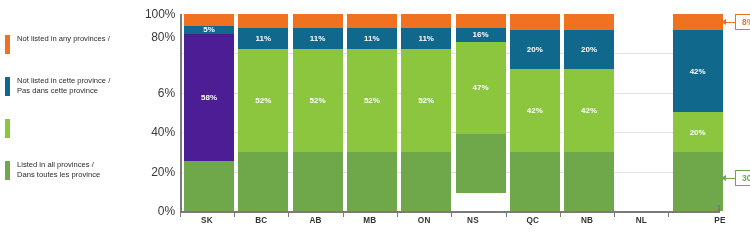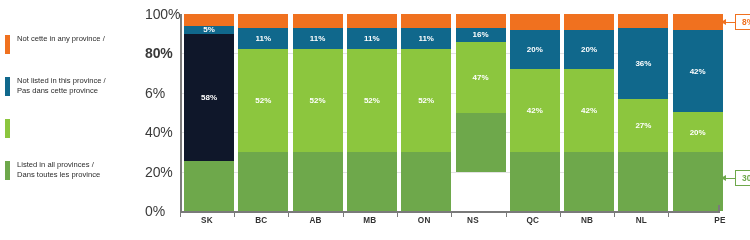--- a/index.html
+++ b/index.html
@@ -60,22 +60,22 @@
     position: absolute;
     left: 0px;
     top: 0px;
     width: 30px;
     height: 216px;
   }
   .ytick {
     position: absolute;
     right: 0px;
     width: 30px;
-    text-align: left;
-    font-size: 14px;
+    text-align: right;
+    font-size: 12px;
     color: #3a3a3a;
     transform: translateY(-50%);
     letter-spacing: -0.1px;
   }
   #plot-area {
     position: absolute;
     left: 35px;
     top: 14px;
     width: 538px;
     height: 197px;
@@ -195,60 +195,60 @@
   }
 </style>
 </head>
 <body>
 
 <div id="root">
 
   <div id="legend">
       <div class="legend-item" style="top: 34px;">
         <div class="legend-swatch" style="background: rgb(240, 113, 31);"></div>
-        <div class="legend-text"><span>Not cette in any province /</span></div>
+        <div class="legend-text"><span>Not listed in any provinces /</span></div>
       </div>
       <div class="legend-item" style="top: 76px;">
         <div class="legend-swatch" style="background: rgb(16, 104, 140);"></div>
-        <div class="legend-text"><span>Not listed in this province /</span><span class="l2">Pas dans cette province</span></div>
+        <div class="legend-text"><span>Not listed in cette province /</span><span class="l2">Pas dans cette province</span></div>
       </div>
       <div class="legend-item" style="top: 118px;">
         <div class="legend-swatch" style="background: rgb(140, 198, 62);"></div>
       </div>
       <div class="legend-item" style="top: 160px;">
         <div class="legend-swatch" style="background: rgb(110, 168, 75);"></div>
         <div class="legend-text"><span>Listed in all provinces /</span><span class="l2">Dans toutes les province</span></div>
       </div>
     </div>
 
   <div id="plot-wrap">
 
     <div id="y-axis-labels">
         <div class="ytick" style="top: 211px;">0%</div>
         <div class="ytick" style="top: 171.6px;">20%</div>
         <div class="ytick" style="top: 132.2px;">40%</div>
         <div class="ytick" style="top: 92.8px;">6%</div>
-        <div class="ytick" style="top: 53px; font-weight: bold;">80%</div>
+        <div class="ytick" style="top: 37px;">80%</div>
         <div class="ytick" style="top: 14px;">100%</div>
       </div>
 
     <div id="plot-area">
       <div id="gridlines">
           <div class="gridline" style="top: 157.6px;"></div>
           <div class="gridline" style="top: 118.2px;"></div>
           <div class="gridline" style="top: 78.8px;"></div>
           <div class="gridline" style="top: 39.4px;"></div>
         </div>
       <div class="bars" id="bars">
           <div class="bar" style="left: 2px;">
             <div class="seg" style="background: rgb(240, 113, 31); height: 13.79px;"></div>
             <div class="seg" style="background: rgb(16, 104, 140); height: 9.85px;">
               <span class="seg-label">5%</span>
             </div>
-            <div class="seg" style="background: #0f172a; height: 148px;">
+            <div class="seg" style="background: #4c1d95; height: 148px;">
               <span class="seg-label">58%</span>
             </div>
             <div class="seg" style="background: rgb(110, 168, 75); height: 59.1px;"></div>
           </div>
           <div class="bar" style="left: 56.3px;">
             <div class="seg" style="background: rgb(240, 113, 31); height: 13.79px;"></div>
             <div class="seg" style="background: rgb(16, 104, 140); height: 21.67px;">
               <span class="seg-label">11%</span>
             </div>
             <div class="seg" style="background: rgb(140, 198, 62); height: 102.44px;">
@@ -284,21 +284,21 @@
             <div class="seg" style="background: rgb(140, 198, 62); height: 102.44px;">
               <span class="seg-label">52%</span>
             </div>
             <div class="seg" style="background: rgb(110, 168, 75); height: 59.1px;"></div>
           </div>
           <div class="bar" style="left: 273.5px;">
             <div class="seg" style="background: rgb(240, 113, 31); height: 13.79px;"></div>
             <div class="seg" style="background: rgb(16, 104, 140); height: 14px;">
               <span class="seg-label">16%</span>
             </div>
-            <div class="seg" style="background: rgb(140, 198, 62); height: 71px;">
+            <div class="seg" style="background: rgb(140, 198, 62); height: 92px;">
               <span class="seg-label">47%</span>
             </div>
             <div class="seg" style="background: rgb(110, 168, 75); height: 59.1px;"></div>
           </div>
           <div class="bar" style="left: 327.8px;">
             <div class="seg" style="background: rgb(240, 113, 31); height: 15.76px;"></div>
             <div class="seg" style="background: rgb(16, 104, 140); height: 39.4px;">
               <span class="seg-label">20%</span>
             </div>
             <div class="seg" style="background: rgb(140, 198, 62); height: 82.74px;">
@@ -306,30 +306,20 @@
             </div>
             <div class="seg" style="background: rgb(110, 168, 75); height: 59.1px;"></div>
           </div>
           <div class="bar" style="left: 382.1px;">
             <div class="seg" style="background: rgb(240, 113, 31); height: 15.76px;"></div>
             <div class="seg" style="background: rgb(16, 104, 140); height: 39.4px;">
               <span class="seg-label">20%</span>
             </div>
             <div class="seg" style="background: rgb(140, 198, 62); height: 82.74px;">
               <span class="seg-label">42%</span>
-            </div>
-            <div class="seg" style="background: rgb(110, 168, 75); height: 59.1px;"></div>
-          </div>
-          <div class="bar" style="left: 436.4px;">
-            <div class="seg" style="background: rgb(240, 113, 31); height: 13.79px;"></div>
-            <div class="seg" style="background: rgb(16, 104, 140); height: 70.92px;">
-              <span class="seg-label">36%</span>
-            </div>
-            <div class="seg" style="background: rgb(140, 198, 62); height: 53.19px;">
-              <span class="seg-label">27%</span>
             </div>
             <div class="seg" style="background: rgb(110, 168, 75); height: 59.1px;"></div>
           </div>
           <div class="bar" style="left: 490.7px;">
             <div class="seg" style="background: rgb(240, 113, 31); height: 15.76px;"></div>
             <div class="seg" style="background: rgb(16, 104, 140); height: 82.74px;">
               <span class="seg-label">42%</span>
             </div>
             <div class="seg" style="background: rgb(140, 198, 62); height: 39.4px;">
               <span class="seg-label">20%</span>

